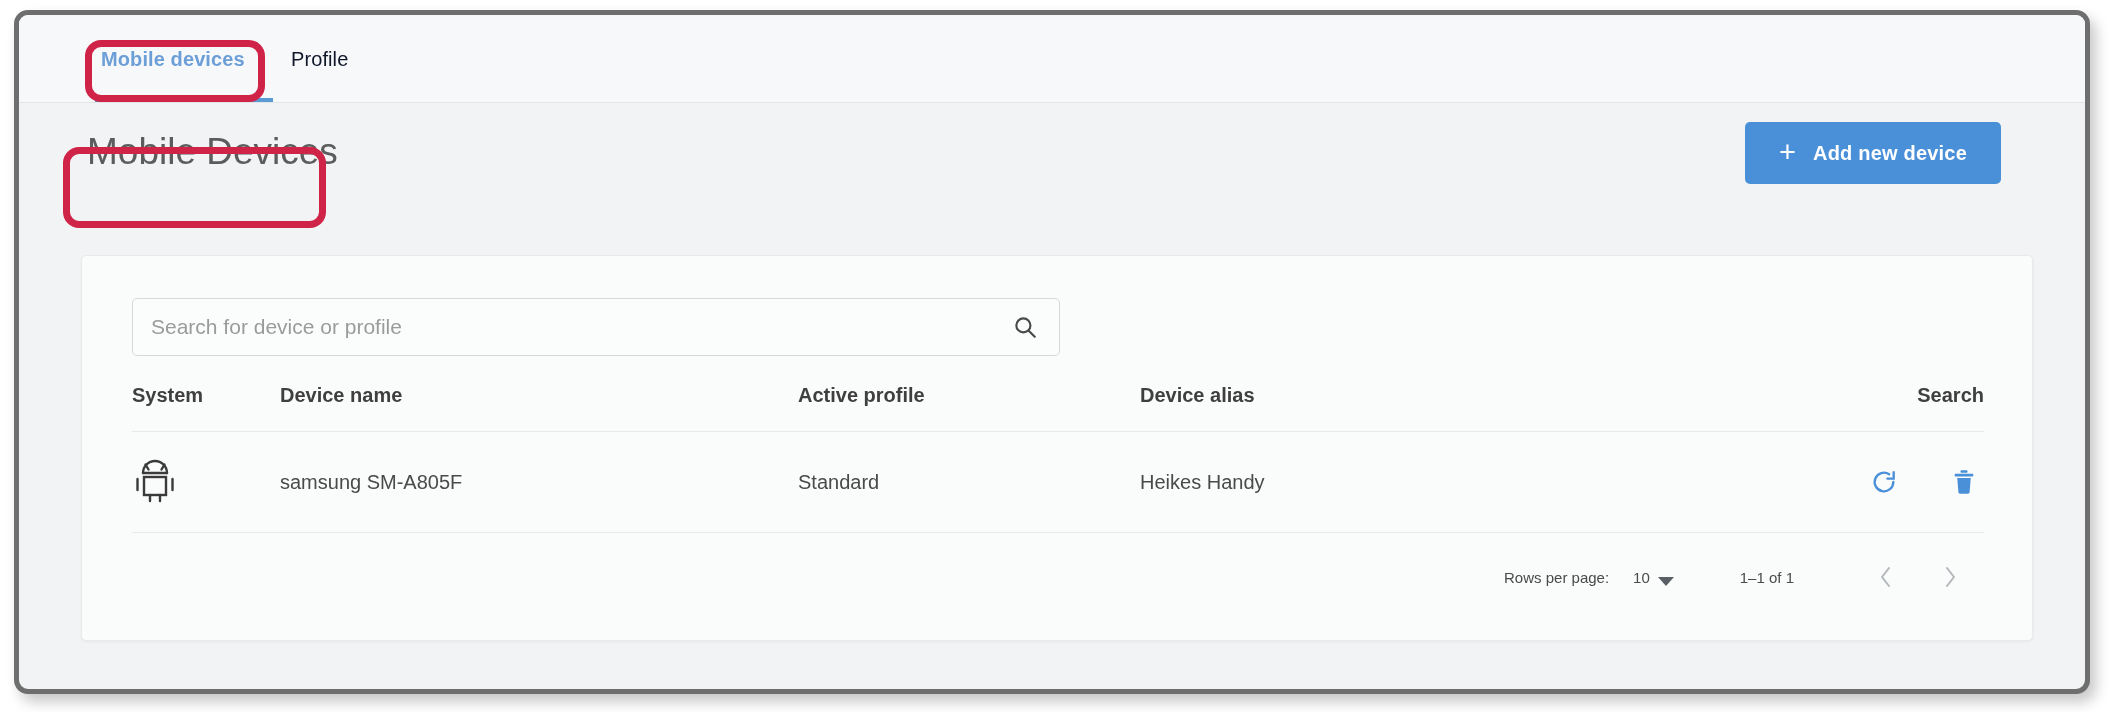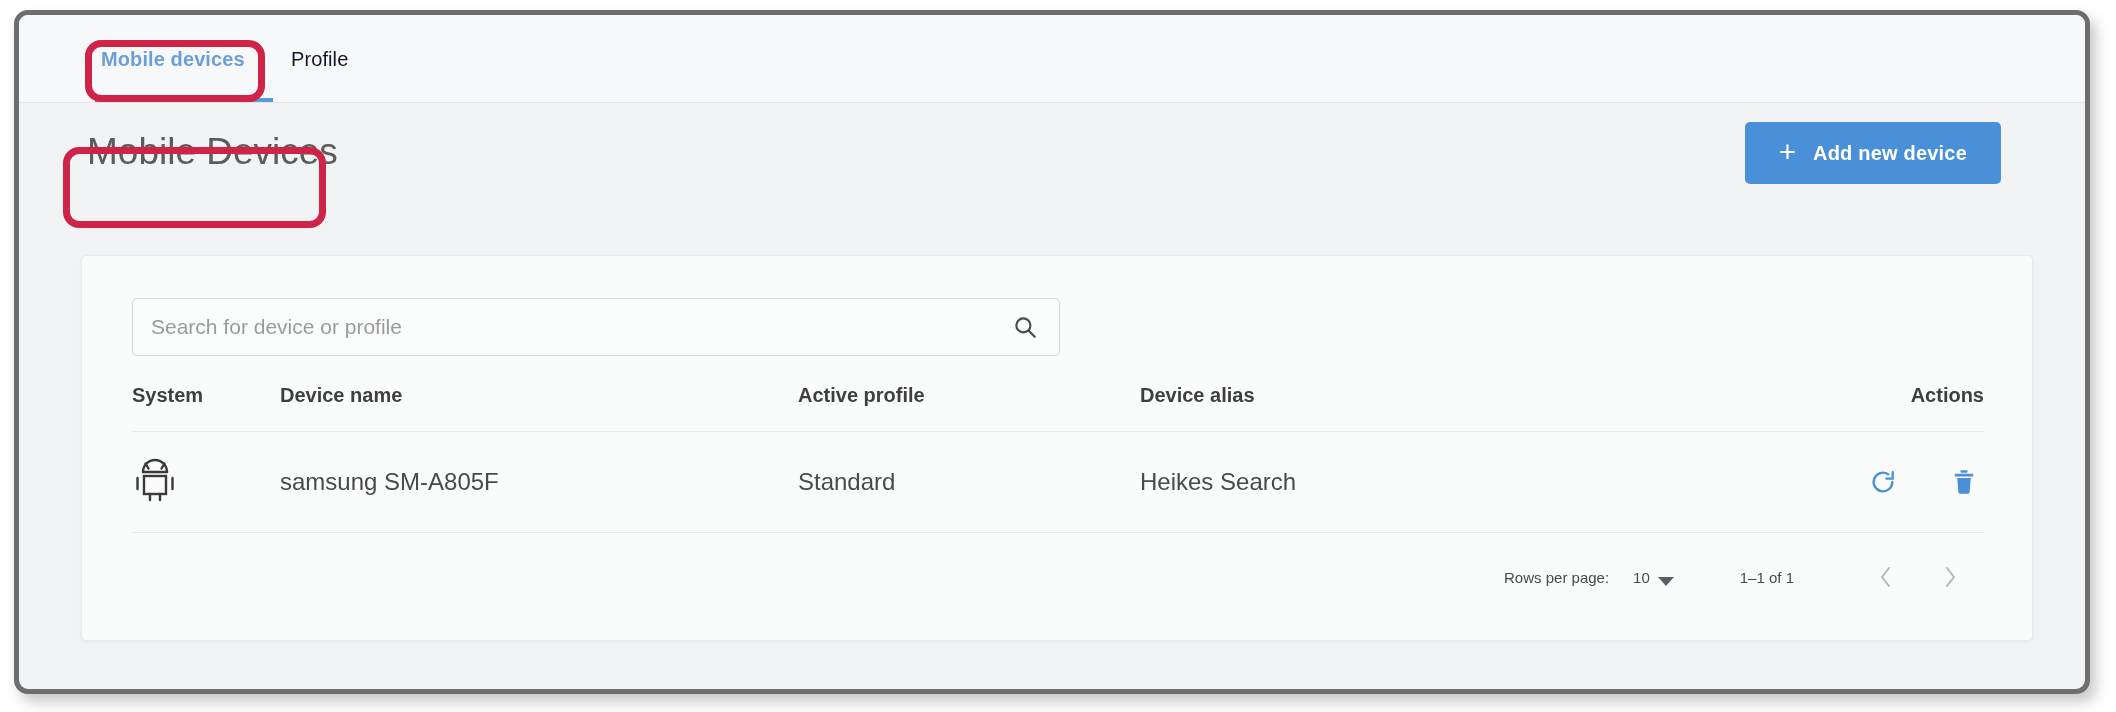--- a/index.html
+++ b/index.html
@@ -166,21 +166,21 @@
   #devices-table th {
     font-size: 20px;
     font-weight: bold;
     color: #3f3f3f;
     text-align: left;
     padding: 0 0 24px 0;
     white-space: nowrap;
   }
   #devices-table th.align-right { text-align: right; }
   #devices-table td {
-    font-size: 24px;
+    font-size: 20px;
     color: #4a4a4a;
     border-top: 1px solid #e7e9ea;
     border-bottom: 1px solid #e7e9ea;
     padding: 18px 0;
     height: 64px;
     vertical-align: middle;
   }
   .col-system     { width: 148px; }
   .col-devicename { width: 518px; }
   .col-profile    { width: 342px; }
@@ -288,41 +288,41 @@
           <col class="col-profile">
         <col class="col-alias">
           <col class="col-actions">
       </colgroup>
       <thead>
         <tr>
           <th>System</th>
           <th>Device name</th>
           <th>Active profile</th>
           <th>Device alias</th>
-          <th class="align-right">Actions</th>
+          <th class="align-right">Search</th>
         </tr>
       </thead>
       <tbody>
         <tr>
           <td>
             <svg width="46" height="48" viewBox="0 0 46 48" fill="none" stroke="#3a3a3a" stroke-width="2.4" stroke-linecap="round">
               <path d="M11 17 A12 12 0 0 1 35 17"></path>
               <line x1="11" y1="17" x2="35" y2="17"></line>
               <line x1="13.5" y1="8.5" x2="16.5" y2="13.5"></line>
               <line x1="32.5" y1="8.5" x2="29.5" y2="13.5"></line>
               <rect x="12" y="21" width="22" height="18"></rect>
               <line x1="5.5" y1="23" x2="5.5" y2="34"></line>
               <line x1="40.5" y1="23" x2="40.5" y2="34"></line>
               <line x1="18" y1="39" x2="18" y2="45"></line>
               <line x1="28" y1="39" x2="28" y2="45"></line>
             </svg>
           </td>
           <td>samsung SM-A805F</td>
           <td>Standard</td>
-          <td>Heikes Search</td>
+          <td>Heikes Handy</td>
           <td class="actions-cell">
             <button class="action-icon-btn">
               <svg width="28" height="28" viewBox="0 0 24 24" fill="none" stroke="currentColor" stroke-width="2" stroke-linecap="round">
                 <path d="M20 12 A8 8 0 1 1 16.4 5.3"></path>
                 <polyline points="20.3,3.6 20.3,9.1 14.9,9.1" fill="none"></polyline>
               </svg>
             </button>
             <button class="action-icon-btn">
               <svg width="28" height="28" viewBox="0 0 24 24" fill="currentColor">
                 <rect x="9" y="2" width="6" height="2" rx="0.6"></rect>

